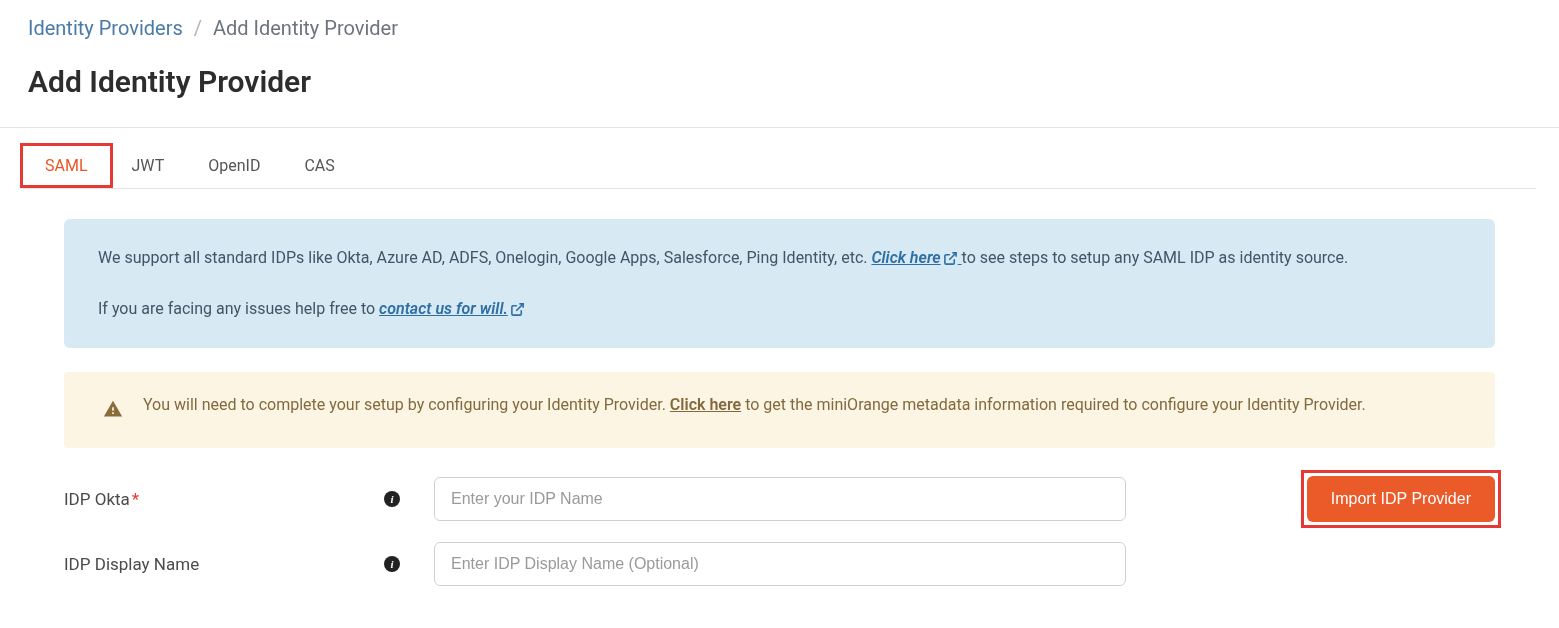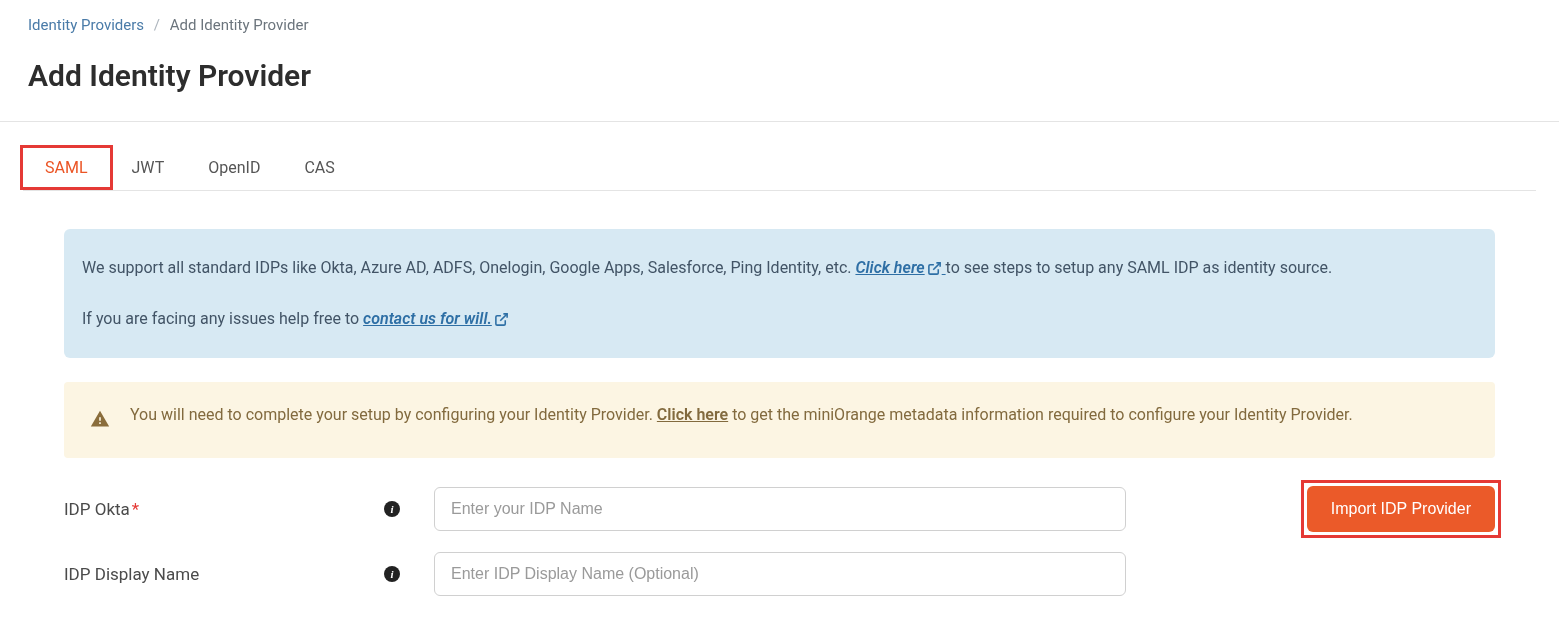--- a/index.html
+++ b/index.html
@@ -6,21 +6,21 @@
     body {
       font-family: -apple-system, BlinkMacSystemFont, "Segoe UI", Roboto, "Helvetica Neue", Arial, sans-serif;
       background: #fff;
       color: #333;
       width: 1559px;
     }
     .container {
       padding: 16px 28px 0 28px;
     }
     .breadcrumb {
-      font-size: 15px;
+      font-size: 20px;
       color: #6c757d;
       margin-bottom: 24px;
     }
     .breadcrumb a {
       color: #4a7ba8;
       text-decoration: none;
     }
     .breadcrumb .sep {
       margin: 0 6px;
       color: #adb5bd;
@@ -32,21 +32,21 @@
       margin-bottom: 28px;
     }
     .divider {
       border: none;
       border-top: 1px solid #e4e4e4;
       margin: 0 -28px;
     }
     .tabs {
       display: flex;
       border-bottom: 1px solid #e4e4e4;
-      margin: 8px -5px;
+      margin: 0 -5px;
       padding-top: 18px;
     }
     .tab {
       padding: 10px 22px;
       font-size: 16px;
       color: #555;
       cursor: pointer;
       border-bottom: 3px solid transparent;
       position: relative;
     }
@@ -62,41 +62,41 @@
       bottom: -3px;
       border: 3px solid #e53935;
       pointer-events: none;
     }
     .content {
       padding: 30px 36px 0 36px;
     }
     .alert-info {
       background: #d7e9f3;
       border-radius: 6px;
-      padding: 26px 18px;
+      padding: 26px 34px;
       margin-bottom: 24px;
       font-size: 16px;
       color: #425466;
       line-height: 1.6;
     }
     .alert-info a {
       color: #2e6fa5;
       font-style: italic;
       font-weight: 600;
       text-decoration: underline;
     }
     .ext-icon {
       display: inline-block;
       vertical-align: middle;
       margin-left: 2px;
     }
     .alert-warning {
       background: #fcf5e3;
       border-radius: 4px;
-      padding: 20px 26px;
+      padding: 20px 39px;
       margin-bottom: 28px;
       display: flex;
       align-items: flex-start;
       gap: 20px;
       font-size: 16px;
       color: #826a3e;
       line-height: 1.6;
     }
     .alert-warning .warn-icon {
       color: #8a6d3b;

